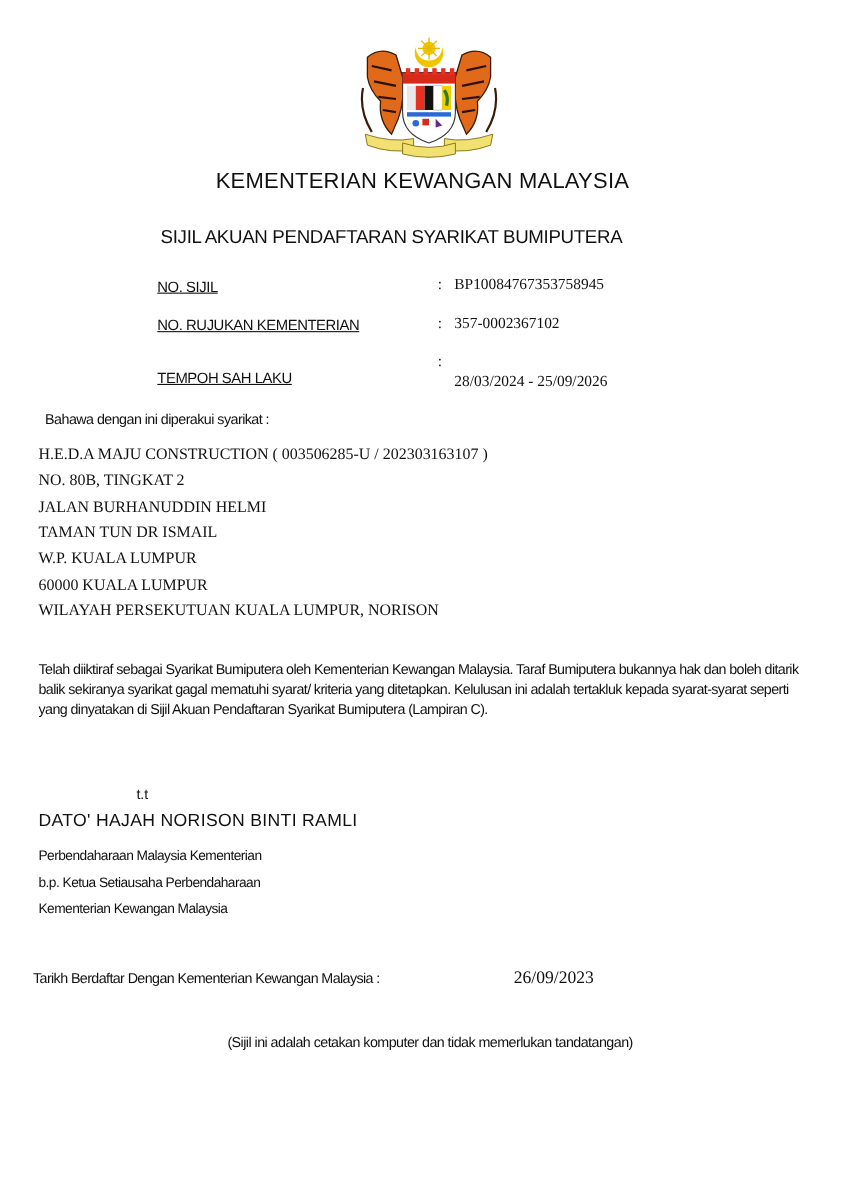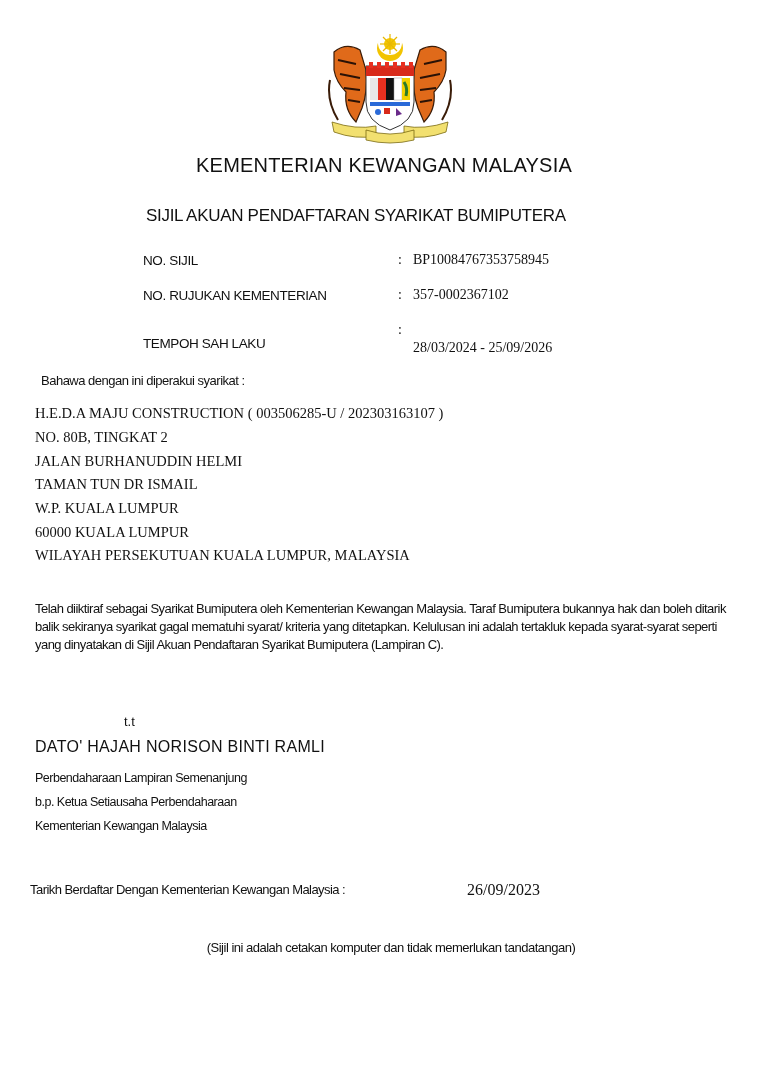--- a/index.html
+++ b/index.html
@@ -3,21 +3,21 @@
   <meta charset="utf-8">
   <style>
     html, body { margin: 0; padding: 0; background: #ffffff; }
     body { width: 768px; height: 1086px; position: relative; overflow: hidden; color: #111; }
     .sans { font-family: "Liberation Sans", sans-serif; }
     .serif { font-family: "Liberation Serif", serif; }
     .abs { position: absolute; white-space: nowrap; }
     .crest { position: absolute; left: 326px; top: 30px; width: 128px; height: 114px; }
     .title { left: 0; width: 768px; text-align: center; top: 154px; font-size: 20px; letter-spacing: 0.2px; }
     .subtitle { left: 146px; top: 206px; font-size: 17px; letter-spacing: -0.3px; }
-    .lbl { left: 143px; font-size: 13.5px; letter-spacing: -0.4px; }
+    .lbl { left: 143px; font-size: 13.5px; letter-spacing: -0.4px; text-decoration: underline; }
     .colon { left: 398px; font-size: 14px; }
     .val { left: 413px; font-size: 14px; }
     .intro { left: 41px; top: 373px; font-size: 13px; letter-spacing: -0.5px; }
     .addr { left: 35px; font-size: 14.5px; }
     .para { left: 35px; top: 600px; width: 700px; font-size: 13px; line-height: 18px; white-space: normal; letter-spacing: -0.55px; }
     .tt { left: 124px; top: 714px; font-size: 13px; }
     .signame { left: 35px; top: 738px; font-size: 16px; letter-spacing: 0.3px; }
     .sigline { left: 35px; font-size: 12.5px; letter-spacing: -0.5px; }
     .regdate-label { left: 30px; top: 882px; font-size: 13px; letter-spacing: -0.55px; }
     .regdate-val { left: 467px; top: 881px; font-size: 16px; }
@@ -89,26 +89,26 @@
 <div class="abs serif colon" style="top:322px;">:</div>
 <div class="abs serif val" style="top:340px;">28/03/2024 - 25/09/2026</div>
 
 <div class="abs sans intro">Bahawa dengan ini diperakui syarikat :</div>
 <div class="abs serif addr" style="top:405px;">H.E.D.A MAJU CONSTRUCTION ( 003506285-U / 202303163107 )</div>
 <div class="abs serif addr" style="top:429px;">NO. 80B, TINGKAT 2</div>
 <div class="abs serif addr" style="top:453px;">JALAN BURHANUDDIN HELMI</div>
 <div class="abs serif addr" style="top:476px;">TAMAN TUN DR ISMAIL</div>
 <div class="abs serif addr" style="top:500px;">W.P. KUALA LUMPUR</div>
 <div class="abs serif addr" style="top:524px;">60000 KUALA LUMPUR</div>
-<div class="abs serif addr" style="top:547px;">WILAYAH PERSEKUTUAN KUALA LUMPUR, MALAYSIA</div>
+<div class="abs serif addr" style="top:547px;">WILAYAH PERSEKUTUAN KUALA LUMPUR, NORISON</div>
 
 <div class="abs sans para">Telah diiktiraf sebagai Syarikat Bumiputera oleh Kementerian Kewangan Malaysia. Taraf Bumiputera bukannya hak dan boleh ditarik balik sekiranya syarikat gagal mematuhi syarat/ kriteria yang ditetapkan. Kelulusan ini adalah tertakluk kepada syarat-syarat seperti yang dinyatakan di Sijil Akuan Pendaftaran Syarikat Bumiputera (Lampiran C).</div>
 
 <div class="abs sans tt">t.t</div>
 <div class="abs sans signame">DATO' HAJAH NORISON BINTI RAMLI</div>
-<div class="abs sans sigline" style="top:771px;">Perbendaharaan Lampiran Semenanjung</div>
+<div class="abs sans sigline" style="top:771px;">Perbendaharaan Malaysia Kementerian</div>
 <div class="abs sans sigline" style="top:795px;">b.p. Ketua Setiausaha Perbendaharaan</div>
 <div class="abs sans sigline" style="top:819px;">Kementerian Kewangan Malaysia</div>
 
 <div class="abs sans regdate-label">Tarikh Berdaftar Dengan Kementerian Kewangan Malaysia :</div>
 <div class="abs serif regdate-val">26/09/2023</div>
 
 <div class="abs sans footer">(Sijil ini adalah cetakan komputer dan tidak memerlukan tandatangan)</div>
 
 </body></html>

